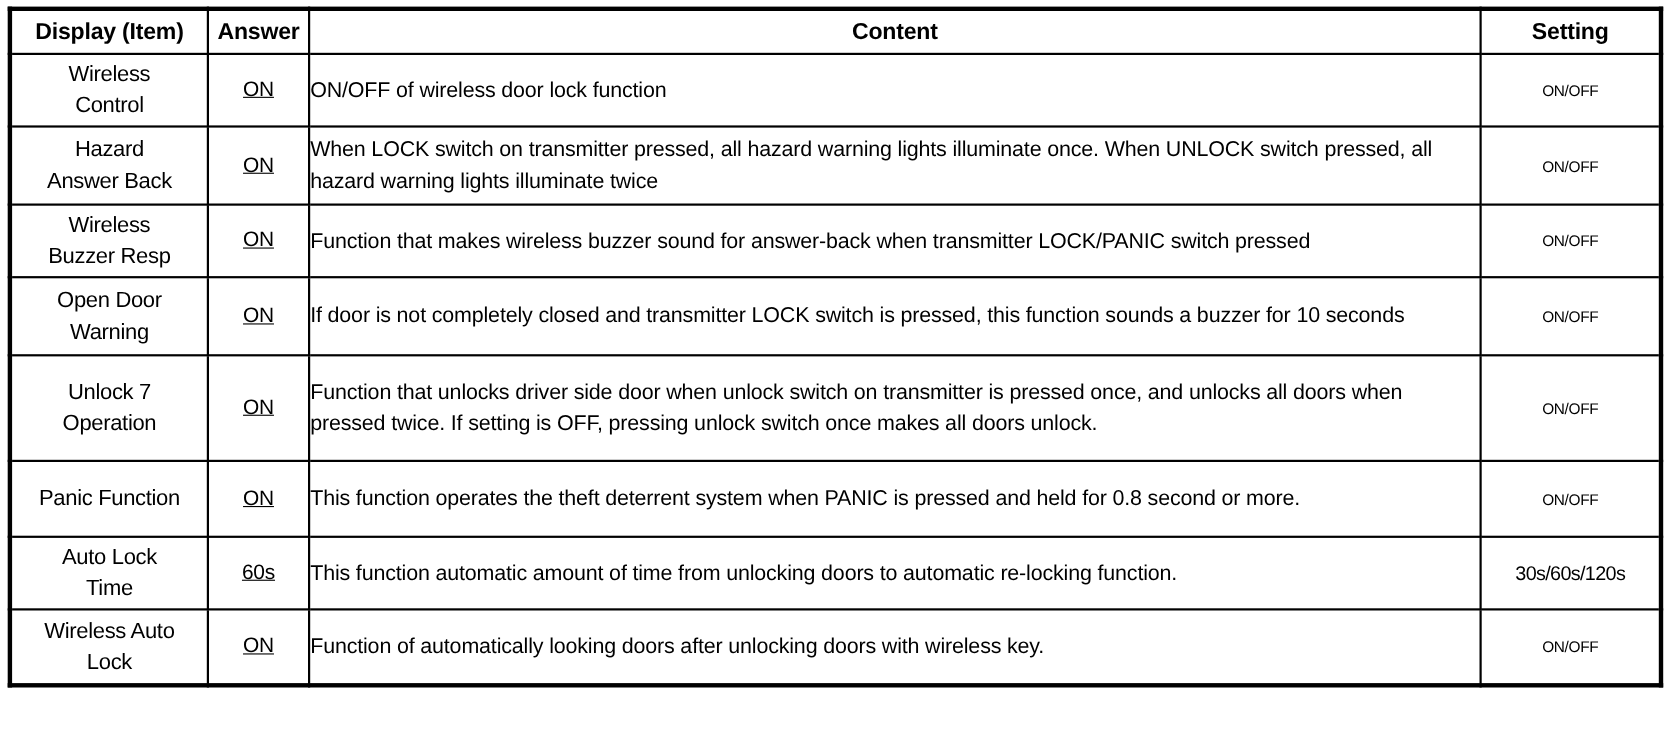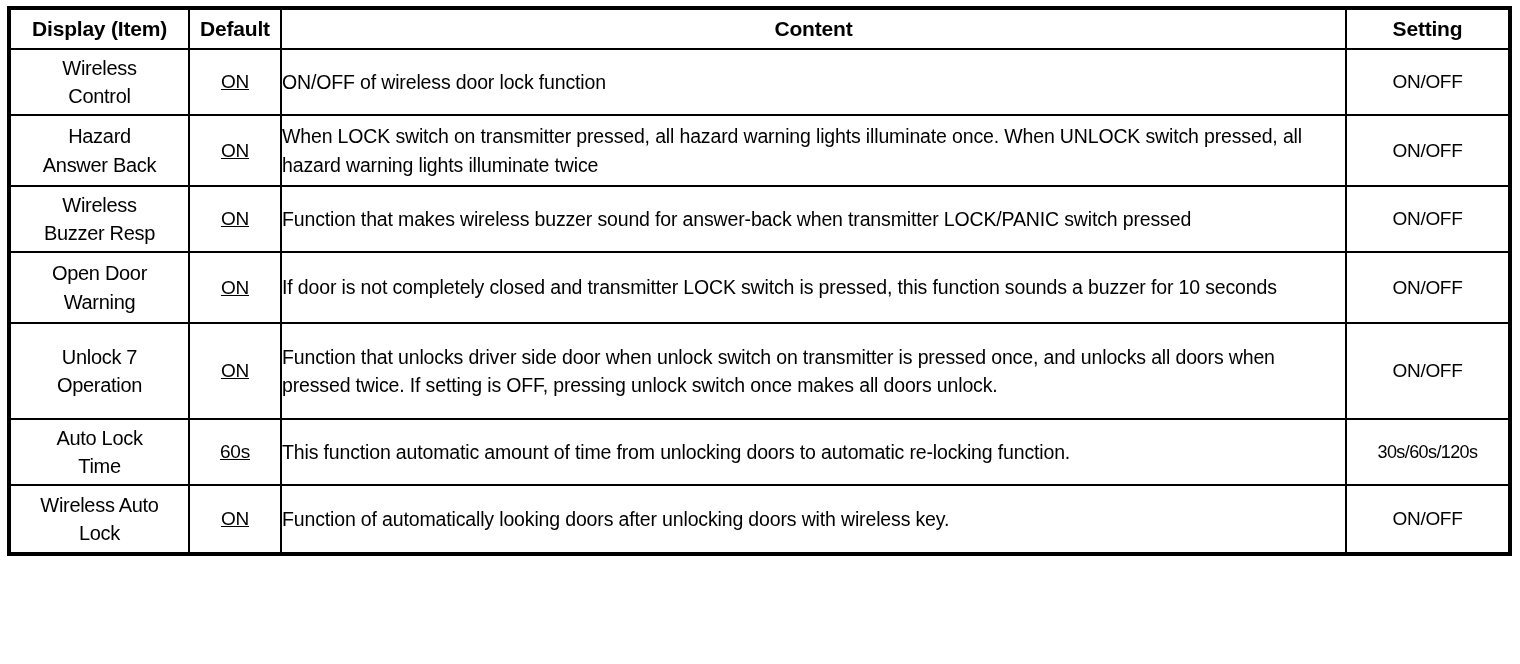--- a/index.html
+++ b/index.html
@@ -67,21 +67,21 @@
   }
   td.content {
     text-align: left;
     font-size: 19.5px;
     line-height: 1.46;
     padding: 4px 8px 4px 9px;
     letter-spacing: -0.15px;
   }
   td.setting {
     text-align: center;
-    font-size: 19px;
+    font-size: 14px;
     padding: 4px 2px;
     letter-spacing: -0.3px;
     white-space: nowrap;
   }
   td.setting.narrow { font-size: 18px; letter-spacing: -0.6px; }
 
   tr.r1 td { height: 64px; }
   tr.r2 td { height: 69px; }
   tr.r3 td { height: 64px; }
   tr.r4 td { height: 69px; }
@@ -100,21 +100,21 @@
   <table class="spec">
     <colgroup>
       <col class="c-item">
       <col class="c-default">
       <col class="c-content">
       <col class="c-setting">
     </colgroup>
     <thead>
       <tr>
         <th>Display (Item)</th>
-        <th>Default</th>
+        <th>Answer</th>
         <th>Content</th>
         <th>Setting</th>
       </tr>
     </thead>
     <tbody>
 
       <tr class="r1">
         <td class="item">
           <span class="nowrap-line">Wireless</span>
           <span class="nowrap-line">Control</span>
@@ -157,20 +157,28 @@
       <tr class="r5">
         <td class="item">
           <span class="nowrap-line">Unlock 7</span>
           <span class="nowrap-line">Operation</span>
         </td>
         <td class="default">ON</td>
         <td class="content">Function that unlocks driver side door when unlock switch on transmitter is pressed once, and unlocks all doors when pressed twice. If setting is OFF, pressing unlock switch once makes all doors unlock.</td>
         <td class="setting">ON/OFF</td>
       </tr>
 
+      <tr class="r6">
+        <td class="item">
+          <span class="nowrap-line">Panic Function</span>
+        </td>
+        <td class="default">ON</td>
+        <td class="content">This function operates the theft deterrent system when PANIC is pressed and held for 0.8 second or more.</td>
+        <td class="setting">ON/OFF</td>
+      </tr>
 
       <tr class="r7">
         <td class="item">
           <span class="nowrap-line">Auto Lock</span>
           <span class="nowrap-line">Time</span>
         </td>
         <td class="default">60s</td>
         <td class="content">This function automatic amount of time from unlocking doors to automatic re-locking function.</td>
         <td class="setting narrow">30s/60s/120s</td>
       </tr>

